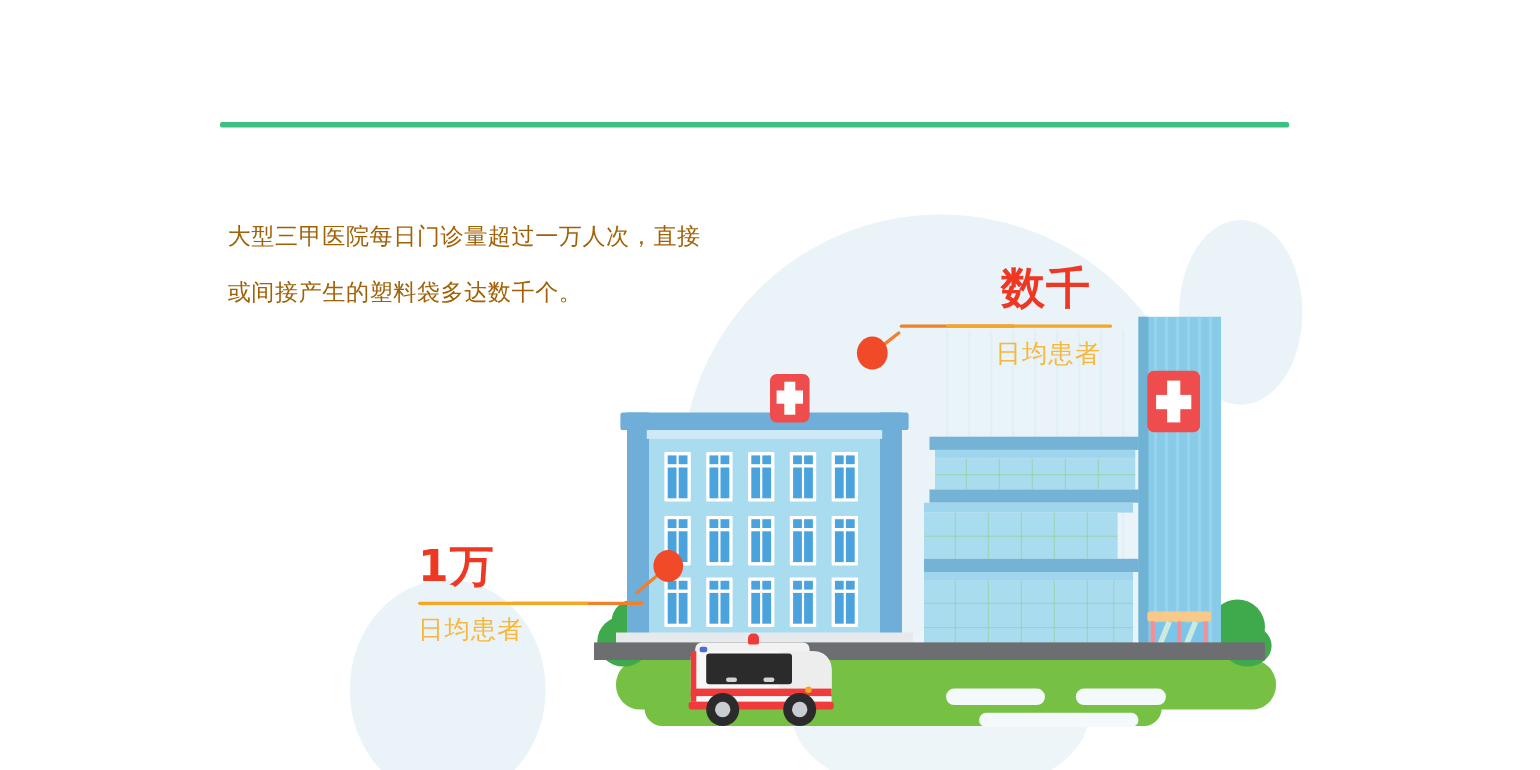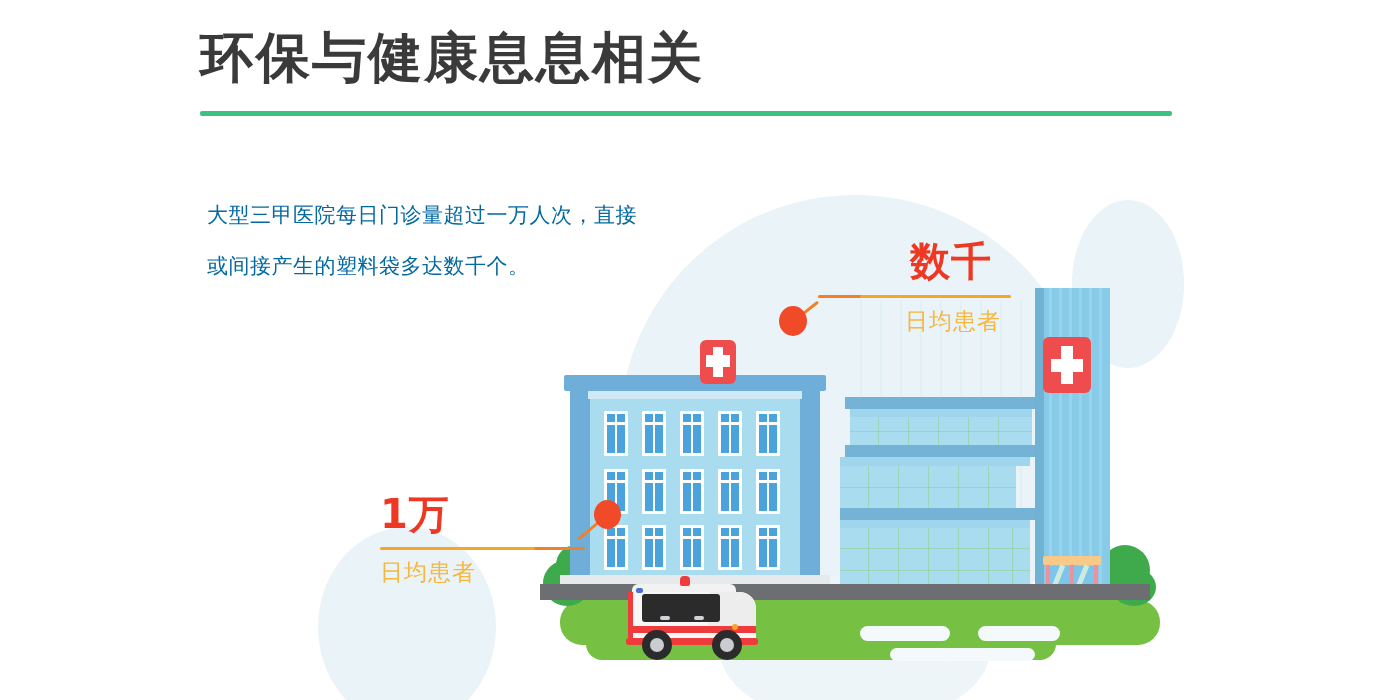--- a/index.html
+++ b/index.html
@@ -18,21 +18,21 @@
     font-family:"DejaVu Sans","Liberation Sans",sans-serif;
   }
   .title-rule{
     position:absolute;left:200px;top:111px;width:972px;height:5px;
     background:#3cc183;border-radius:2px;
   }
 
   
   .body-copy{
     position:absolute;left:207px;top:190px;width:430px;
-    font-size:21px;line-height:51px;color:#0369a1;
+    font-size:21px;line-height:51px;color:#a16207;
     font-family:"DejaVu Sans","Liberation Sans",sans-serif;
     letter-spacing:0.5px;
   }
 
   
   .blob{position:absolute;border-radius:50%;background:#e8f2f8;}
   .blob-main{left:620px;top:195px;width:470px;height:470px;background:#e9f3f8;}
   .blob-right{left:1072px;top:200px;width:112px;height:168px;background:#e9f3f8;border-radius:50%;}
   .blob-left{left:318px;top:527px;width:178px;height:200px;background:#eaf3f8;}
   .blob-bottom{left:720px;top:575px;width:270px;height:150px;background:#eef5f9;}
@@ -135,21 +135,20 @@
   .amb-handle{position:absolute;top:46px;width:10px;height:4px;background:#cfd4d8;border-radius:2px;}
 
   
   .sky-stripe{position:absolute;width:2px;background:#dfeef6;opacity:.85;}
 </style>
 </head>
 <body>
 
 <div id="stage">
 
-  <div class="page-title">环保与健康息息相关</div>
   <div class="title-rule"></div>
 
   <div class="body-copy">大型三甲医院每日门诊量超过一万人次，直接或间接产生的塑料袋多达数千个。</div>
 
   <div class="blob blob-main"></div>
   <div class="blob blob-right"></div>
   <div class="blob blob-left"></div>
   <div class="blob blob-bottom"></div>
 
   <div>

